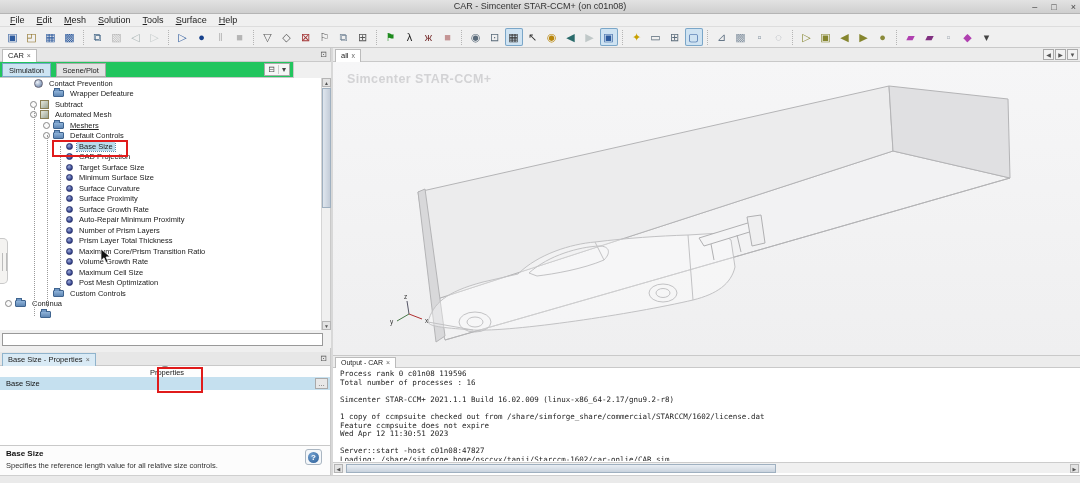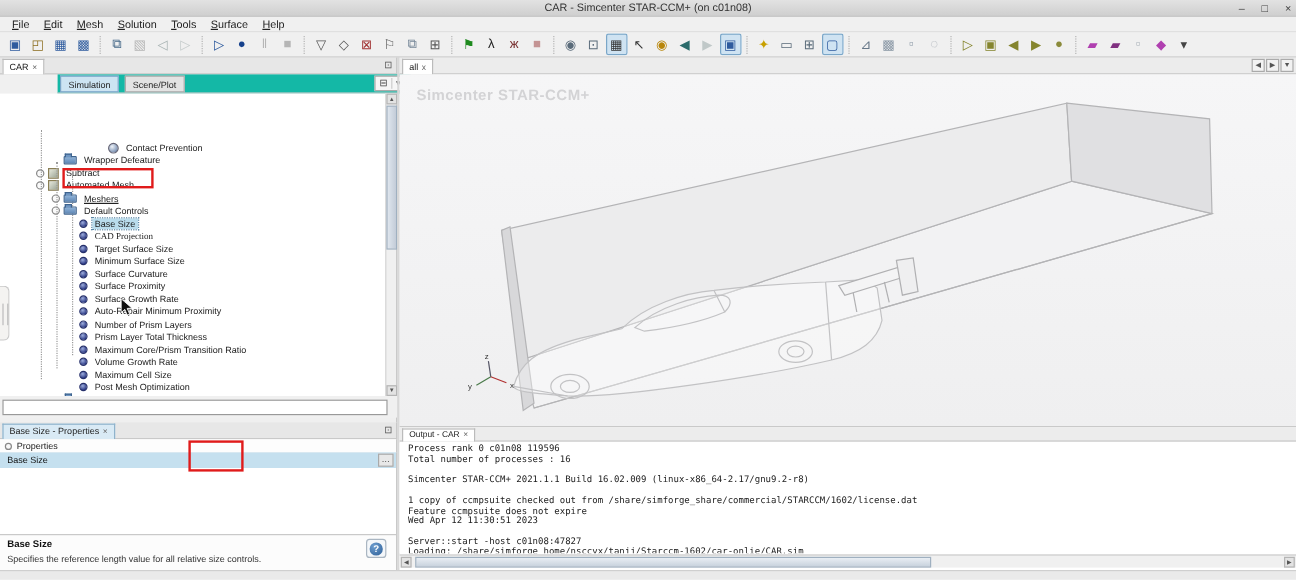--- a/index.html
+++ b/index.html
@@ -23,21 +23,21 @@
   .tb-btn { display:inline-flex; width:18px; height:18px; align-items:center; justify-content:center; font-size:11px; border-radius:2px; margin:0 0.5px; }
   .tb-btn.sel { background:#cfe3f2; box-shadow:inset 0 0 0 1px #7aa6c8; }
   .tb-sep { display:inline-block; width:1px; height:15px; border-left:1px dotted #b5b5b5; margin:0 4px; }
 
   
   .expl-tabbar { left:0; top:48px; width:331px; height:14px; background:#e7e7e7; border-bottom:1px solid #c9c9c9; border-right:1px solid #c9c9c9; }
   .tab { display:inline-block; height:13px; line-height:12px; font-size:7.5px; padding:0 5px; background:#fff; border:1px solid #bbb; border-bottom:none; margin:1px 0 0 2px; color:#222; }
   .tab .x { color:#666; margin-left:3px; font-size:7px; }
   .panel-float { position:absolute; right:3px; top:2px; font-size:8px; color:#555; }
 
-  .viewtabs { left:0; top:62px; width:294px; height:16px; background:#14b8a6; border-bottom:1px solid #c9c9c9; border-right:1px solid #c9c9c9;margin-left:48px; }
+  .viewtabs { left:0; top:62px; width:294px; height:16px; background:#22c55e; border-bottom:1px solid #c9c9c9; border-right:1px solid #c9c9c9; }
   .vtab { display:inline-block; height:14px; line-height:13px; font-size:7.5px; padding:0 6px; margin:1px 0 0 2px; border:1px solid #aaa; background:#e3e3e3; color:#222; }
   .vtab.sel { background:#cde4f2; border-color:#7aa6c8; }
   .treecfg { position:absolute; right:3px; top:1px; display:flex; border:1px solid #aaa; background:#f6f6f6; height:13px; align-items:center; }
   .treecfg span { font-size:8px; padding:0 3px; color:#444; border-left:1px solid #ccc; }
   .treecfg span:first-child { border-left:none; }
 
   .tree { left:0; top:78px; width:331px; height:252px; background:#fff; border-right:1px solid #c9c9c9; overflow:hidden; position:absolute; }
   .trow { height:10.5px; display:flex; align-items:center; white-space:nowrap; }
   .knob { width:7px; height:7px; min-width:7px; border:1px solid #888; border-radius:50%; background:#fafafa; margin-right:3px; }
   .knob-sp { width:10px; min-width:10px; }
@@ -53,21 +53,21 @@
 
   .tscroll { left:321px; top:78px; width:10px; height:252px; background:#f0f0f0; border-left:1px solid #d5d5d5; border-right:1px solid #c9c9c9; }
   .tscroll .arr { position:absolute; left:0; width:9px; height:9px; background:#e3e3e3; border:1px solid #b5b5b5; font-size:5px; text-align:center; line-height:8px; color:#555; }
   .tscroll .thumb { position:absolute; left:0; width:9px; background:linear-gradient(90deg,#dfe6ee,#c3ccd8); border:1px solid #9fb0c0; }
 
   .filter { left:2px; top:333px; width:321px; height:13px; background:#fff; border:1px solid #999; font-size:8px; padding:0 3px; font-family:"Liberation Sans",sans-serif; }
   .midgap { left:0; top:348px; width:331px; height:4px; background:#efefef; border-right:1px solid #c9c9c9; }
 
   .props-tabbar { left:0; top:352px; width:331px; height:14px; background:#e7e7e7; border-bottom:1px solid #c9c9c9; border-right:1px solid #c9c9c9; }
   .tab.blue { background:#d9eaf5; border-color:#8fb3cc; }
-  .props-header { left:0; top:366px; width:331px; height:11px; background:#fdfdfd; border-right:1px solid #c9c9c9; display:flex; align-items:center; padding-left:4px; font-size:7.5px; color:#222; }
+  .props-header { left:0; top:366px; width:331px; height:11px; background:#fdfdfd; border-right:1px solid #c9c9c9; display:flex; align-items:center; padding-left:4px; font-size:7.5px; color:#222;flex-direction:column; }
   .ph-knob { width:6px; height:6px; border:1px solid #888; border-radius:50%; background:#f8f8f8; margin-right:4px; }
   .props-row { left:0; top:377px; width:331px; height:13px; background:#c5e0ef; border-right:1px solid #c9c9c9; display:flex; align-items:center; font-size:7.5px; }
   .props-row .pname { width:158px; padding-left:6px; color:#111; }
   .props-row .pval { flex:1; color:#111;margin-top:46px; }
   .props-row .dots { width:13px; height:11px; margin-right:2px; background:#e8e8e8; border:1px solid #a9a9a9; font-size:7px; line-height:9px; text-align:center; color:#444; }
   .props-rest { left:0; top:390px; width:331px; height:55px; background:#fff; border-right:1px solid #c9c9c9; }
 
   .help { left:0; top:445px; width:331px; height:30px; background:#fcfcfc; border-top:1px solid #c9c9c9; border-right:1px solid #c9c9c9; }
   .help .h-title { position:absolute; left:6px; top:3px; font-size:8px; font-weight:bold; color:#111; }
   .help .h-desc { position:absolute; left:6px; top:15px; font-size:7.5px; color:#333; }
@@ -198,21 +198,21 @@
     <span class="treecfg">
       <span>⊟</span>
       <span>▾</span>
     </span>
   </div>
 
   <div class="tree" id="tree">
     <div class="treeline" style="left:34px; top:30px; height:208px;"></div>
     <div class="treeline" style="left:47px; top:57px; height:172px;"></div>
     <div class="treeline" style="left:60px; top:68px; height:150px;"></div>
-  <div class="trow" style="padding-left: 80px; margin-top: 40px;">
+  <div class="trow" style="padding-left: 24px;">
         <span class="knob-sp"></span>
         <span class="ti i-sphere"></span>
         <span class="tlabel">Contact Prevention</span>
       </div>
       <div class="trow" style="padding-left: 43px;">
         <span class="knob-sp"></span>
         <span class="ti i-folder"></span>
         <span class="tlabel">Wrapper Defeature</span>
       </div>
       <div class="trow" style="padding-left: 30px;">
@@ -233,21 +233,21 @@
       <div class="trow" style="padding-left: 43px;">
         <span class="knob"></span>
         <span class="ti i-folder"></span>
         <span class="tlabel">Default Controls</span>
       </div>
       <div class="trow" style="padding-left: 56px;">
         <span class="knob-sp"></span>
         <span class="ti i-dot"></span>
         <span class="tlabel sel">Base Size</span>
       </div>
-      <div class="trow" style="padding-left: 56px; font-family: Liberation Serif, serif;">
+      <div class="trow" style="padding-left: 56px;">
         <span class="knob-sp"></span>
         <span class="ti i-dot"></span>
         <span class="tlabel">CAD Projection</span>
       </div>
       <div class="trow" style="padding-left: 56px;">
         <span class="knob-sp"></span>
         <span class="ti i-dot"></span>
         <span class="tlabel">Target Surface Size</span>
       </div>
       <div class="trow" style="padding-left: 56px;">

